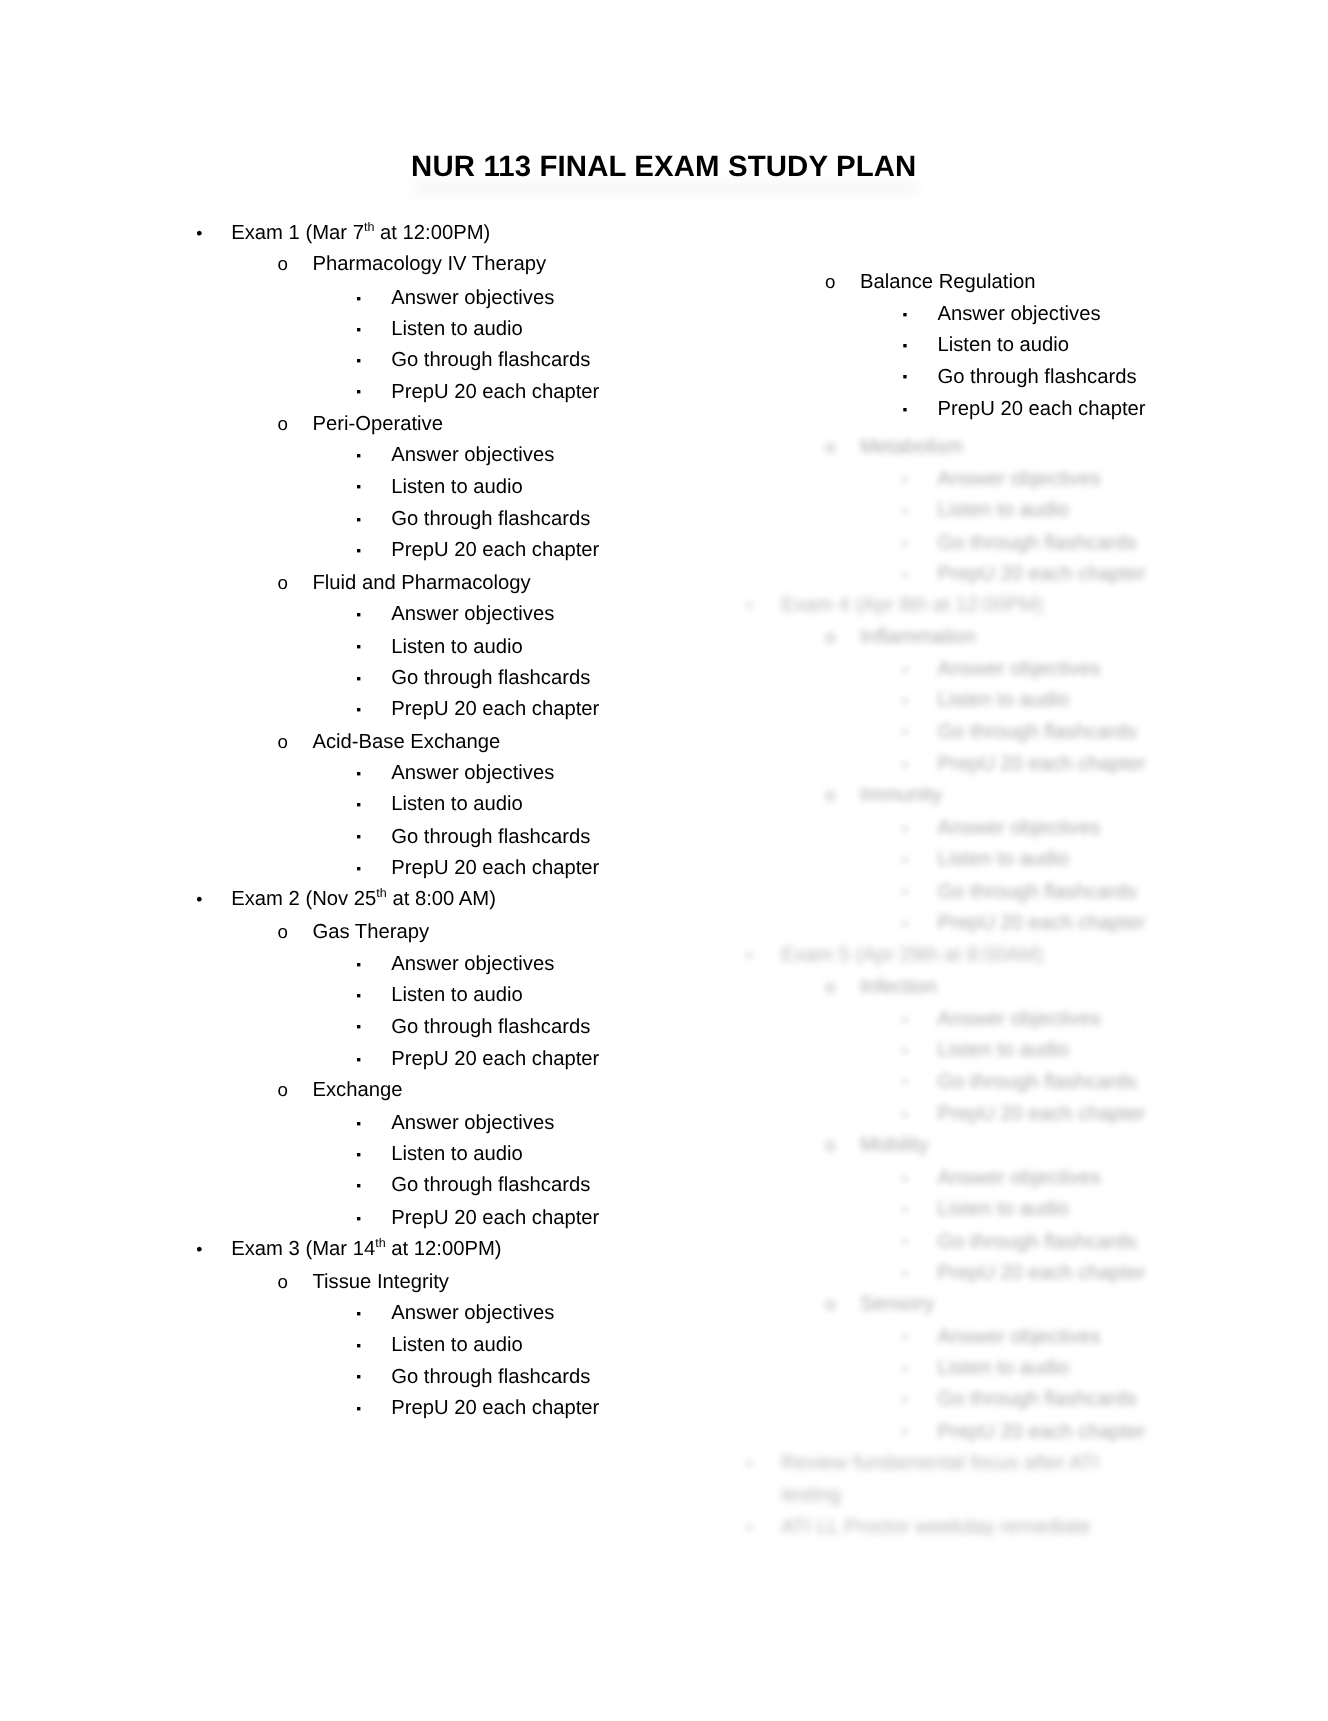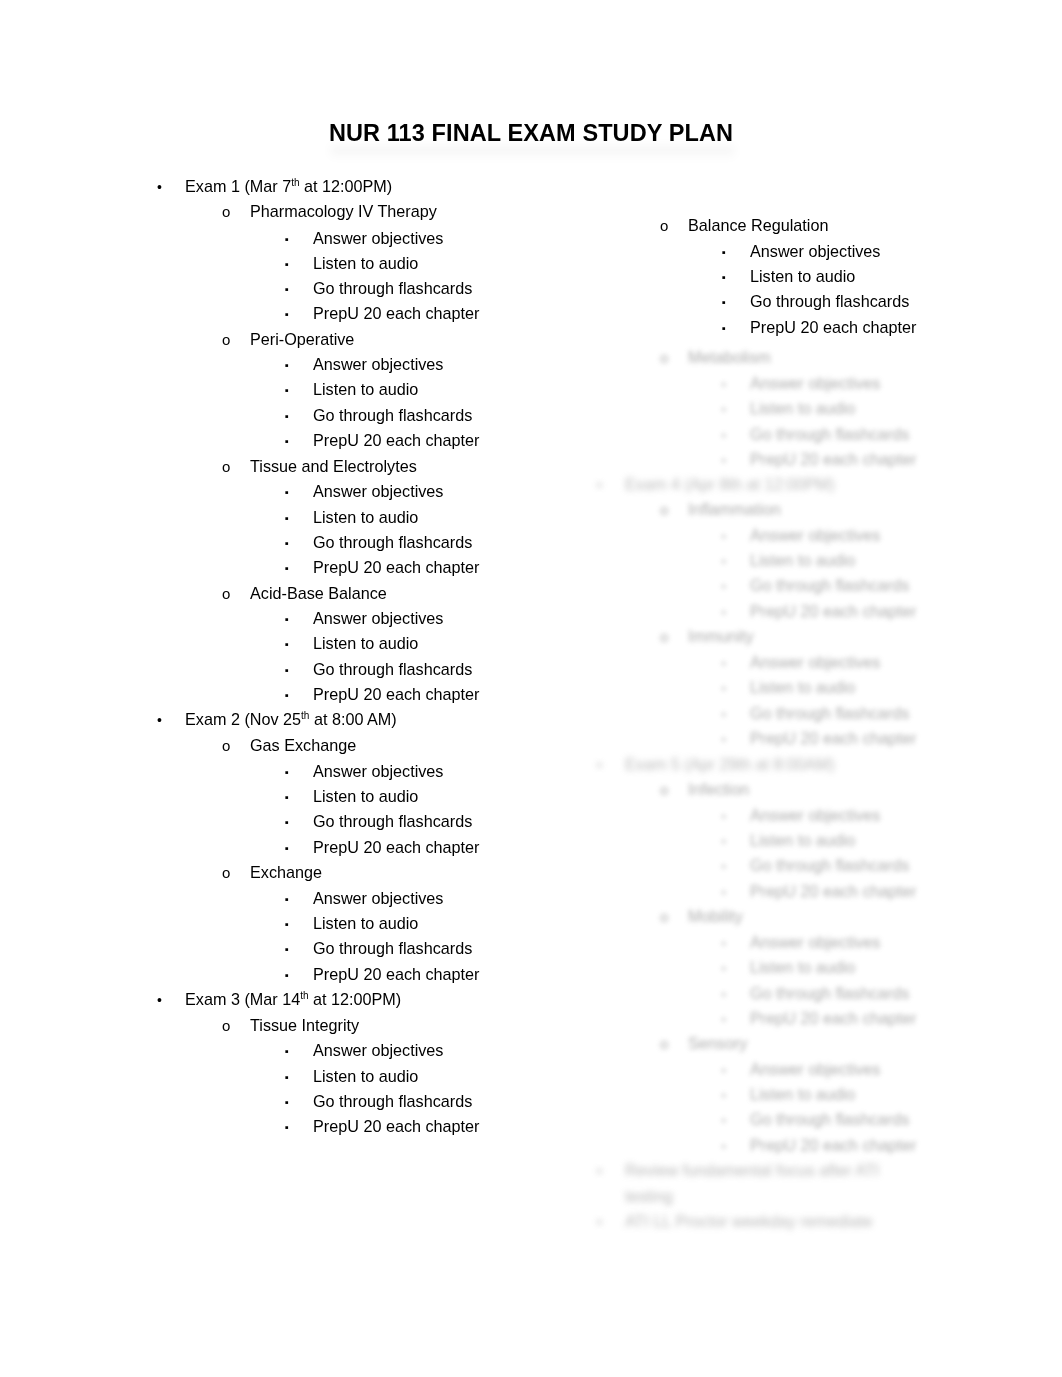--- a/index.html
+++ b/index.html
@@ -149,42 +149,42 @@
       <span class="marker">▪</span>
       <span class="txt">Go through flashcards</span>
     </div>
     <div class="row lvl3" style="left:285px; top:428px;">
       <span class="marker">▪</span>
       <span class="txt">PrepU 20 each chapter</span>
     </div>
 
     <div class="row lvl2" style="left:222px; top:454px;">
       <span class="marker">o</span>
-      <span class="txt">Tissue and Electrolytes</span>
+      <span class="txt">Fluid and Pharmacology</span>
     </div>
     <div class="row lvl3" style="left:285px; top:479px;">
       <span class="marker">▪</span>
       <span class="txt">Answer objectives</span>
     </div>
     <div class="row lvl3" style="left:285px; top:505px;">
       <span class="marker">▪</span>
       <span class="txt">Listen to audio</span>
     </div>
     <div class="row lvl3" style="left:285px; top:530px;">
       <span class="marker">▪</span>
       <span class="txt">Go through flashcards</span>
     </div>
     <div class="row lvl3" style="left:285px; top:555px;">
       <span class="marker">▪</span>
       <span class="txt">PrepU 20 each chapter</span>
     </div>
 
     <div class="row lvl2" style="left:222px; top:581px;">
       <span class="marker">o</span>
-      <span class="txt">Acid-Base Balance</span>
+      <span class="txt">Acid-Base Exchange</span>
     </div>
     <div class="row lvl3" style="left:285px; top:606px;">
       <span class="marker">▪</span>
       <span class="txt">Answer objectives</span>
     </div>
     <div class="row lvl3" style="left:285px; top:631px;">
       <span class="marker">▪</span>
       <span class="txt">Listen to audio</span>
     </div>
     <div class="row lvl3" style="left:285px; top:657px;">
@@ -196,21 +196,21 @@
       <span class="txt">PrepU 20 each chapter</span>
     </div>
 
     <div class="row lvl1" style="left:157px; top:707px;">
       <span class="marker">•</span>
       <span class="txt"><span>Exam 2 (Nov 25</span><sup>th</sup><span> at 8:00 AM)</span></span>
     </div>
 
     <div class="row lvl2" style="left:222px; top:733px;">
       <span class="marker">o</span>
-      <span class="txt">Gas Exchange</span>
+      <span class="txt">Gas Therapy</span>
     </div>
     <div class="row lvl3" style="left:285px; top:759px;">
       <span class="marker">▪</span>
       <span class="txt">Answer objectives</span>
     </div>
     <div class="row lvl3" style="left:285px; top:784px;">
       <span class="marker">▪</span>
       <span class="txt">Listen to audio</span>
     </div>
     <div class="row lvl3" style="left:285px; top:809px;">

